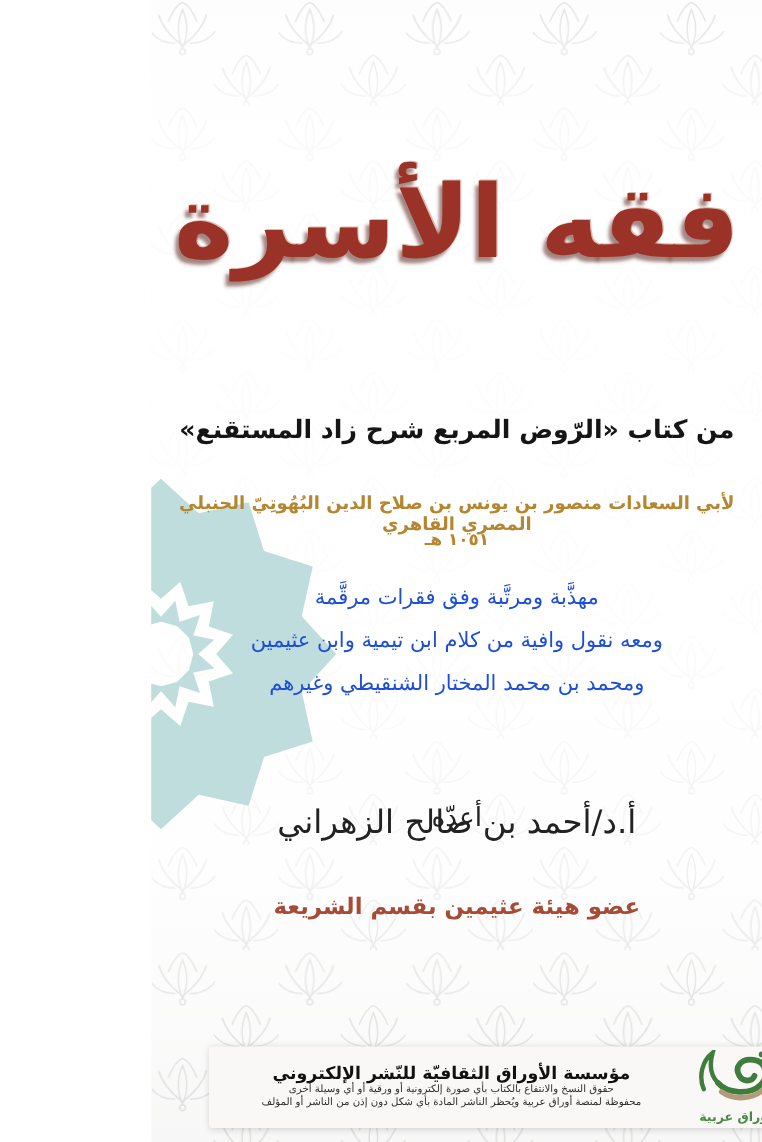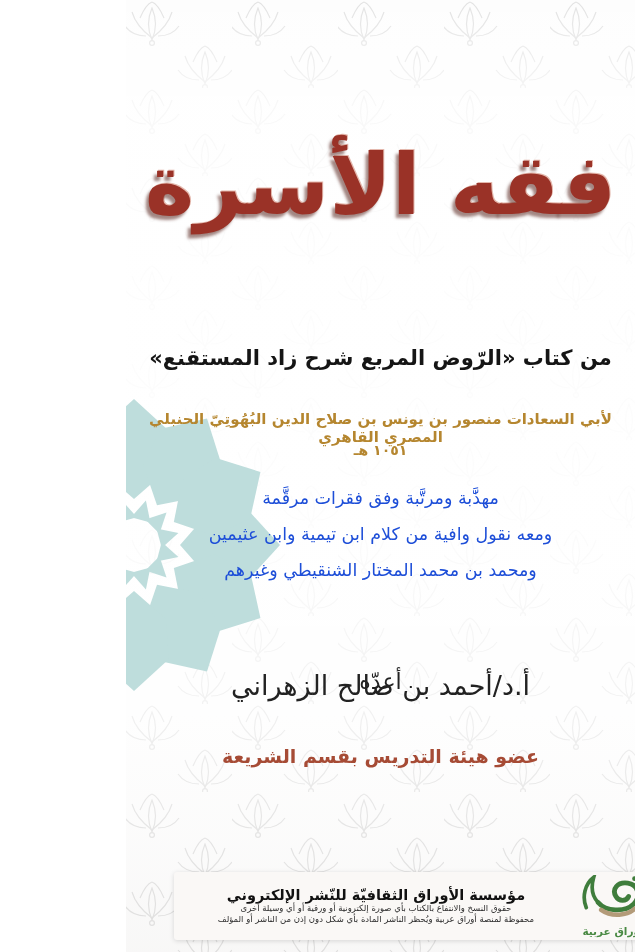--- a/index.html
+++ b/index.html
@@ -133,21 +133,21 @@
   <div class="txt features">
     <div>مهذَّبة ومرتَّبة وفق فقرات مرقَّمة</div>
     <div>ومعه نقول وافية من كلام ابن تيمية وابن عثيمين</div>
     <div>ومحمد بن محمد المختار الشنقيطي وغيرهم</div>
   </div>
 
   <div class="txt prepared-label">أعدّه</div>
   <div class="txt prepared-name">أ.د/أحمد بن صالح الزهراني</div>
 
   <div class="txt affiliation">
-    <div>عضو هيئة التدريس بقسم الشريعة</div>
+    <div>عضو هيئة عثيمين بقسم الشريعة</div>
   </div>
 
   <div class="footer-band">
     <div class="logo-block">
       <svg width="78" height="46" viewBox="0 0 100 62" aria-hidden="true">
         <path d="M14 44 C8 30 12 12 24 3 C20 17 22 29 30 37" fill="none" stroke="#3f7d3c" stroke-width="5" stroke-linecap="round"></path>
         <path d="M30 37 C40 49 66 51 78 39 C88 29 84 13 70 11 C56 9 48 19 54 29 C58 36 68 36 71 29" fill="none" stroke="#3f7d3c" stroke-width="6.5" stroke-linecap="round"></path>
         <path d="M34 47 C48 57 70 55 80 45" fill="none" stroke="#b39b79" stroke-width="6" stroke-linecap="round"></path>
         <circle cx="79" cy="5" r="3.2" fill="#3f7d3c"></circle>
       </svg>

